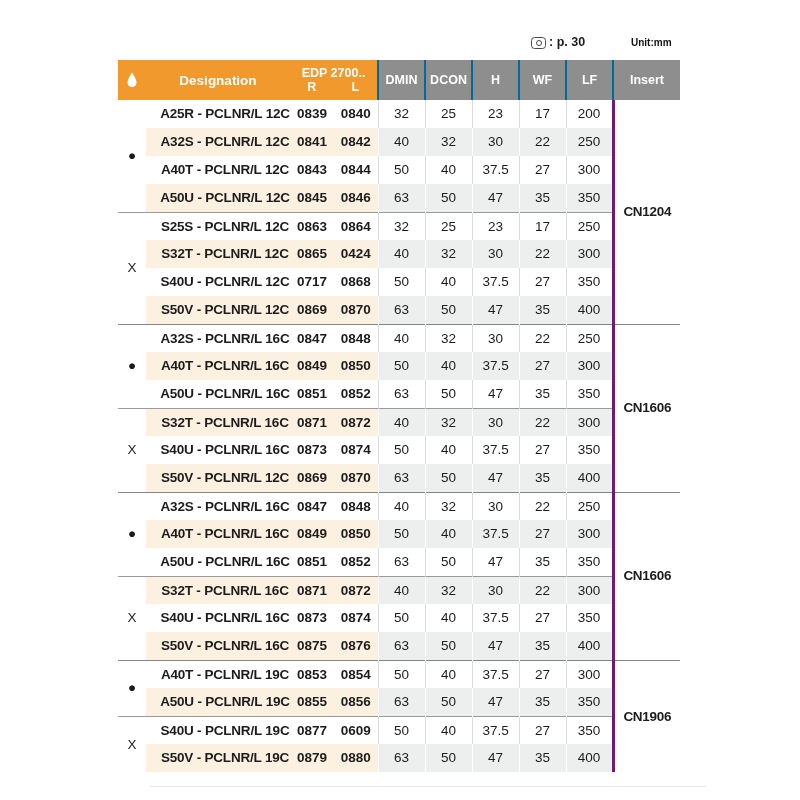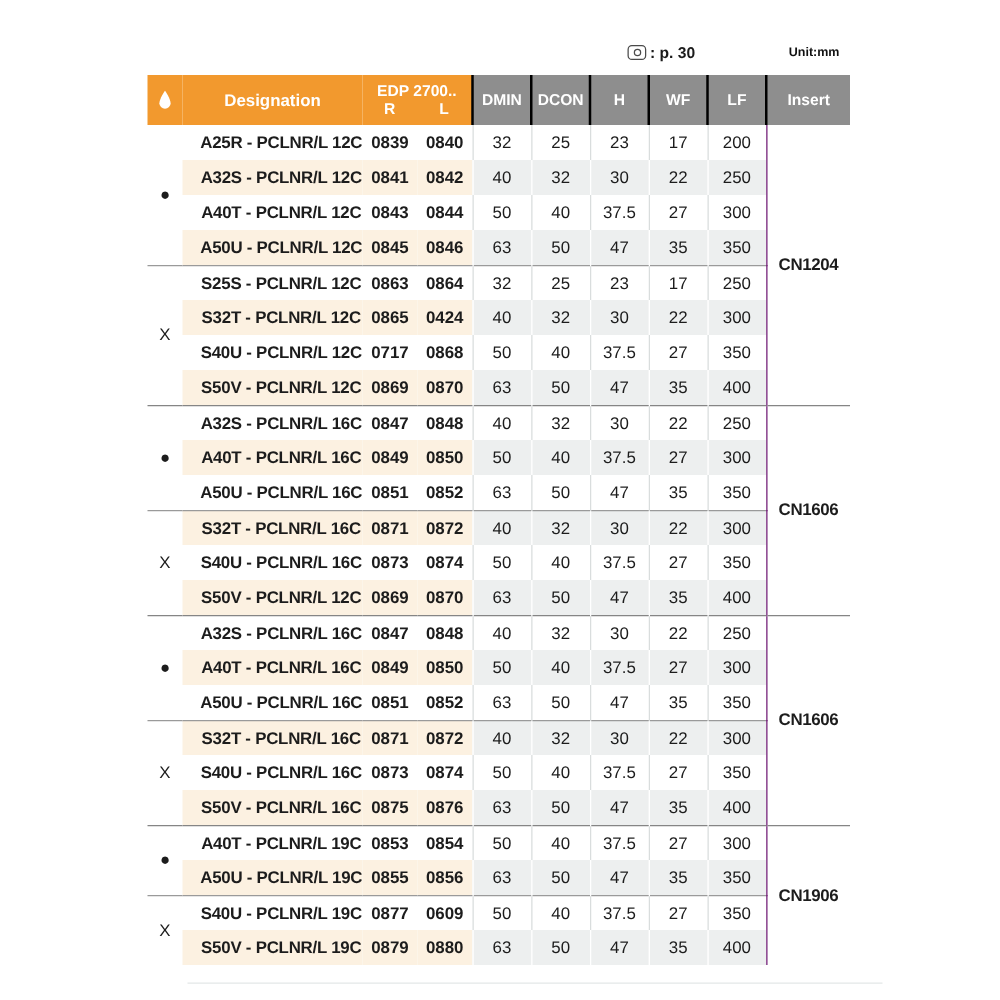--- a/index.html
+++ b/index.html
@@ -3,22 +3,22 @@
 <meta charset="utf-8">
 <style>
   html,body { margin:0; padding:0; background:#fff; }
   .page {
     position:relative; width:800px; height:800px; background:#ffffff;
     font-family:"Liberation Sans", sans-serif; overflow:hidden;
   }
 
   
   .note-shape {
-    position:absolute; left:502px; top:35px;
-    display:flex; align-items:center; gap:3px;
+    position:absolute; left:531px; top:35px;
+    display:flex; align-items:flex-end; gap:3px;
     font-size:12.5px; color:#1b1b1b; font-weight:bold;
   }
   .shape-icon {
     width:15px; height:12px; border:1.4px solid #4a4a4a; border-radius:3.5px;
     display:inline-flex; align-items:center; justify-content:center;
     background:#fff; box-sizing:border-box;
   }
   .shape-icon .dot {
     width:6px; height:6px; border:1.3px solid #4a4a4a; border-radius:50%;
     box-sizing:border-box;
@@ -31,21 +31,21 @@
   
   table.catalog {
     position:absolute; left:118px; top:60px; width:562px;
     border-collapse:collapse; table-layout:fixed;
   }
   .catalog th, .catalog td { padding:0; box-sizing:border-box; }
 
   
   .catalog thead th { height:40px; font-weight:bold; color:#ffffff; vertical-align:middle; }
   th.h-orange { background:#F2992E; }
-  th.h-gray   { background:#8E8E8E; border-left:2px solid #000000; font-size:12.5px; }
+  th.h-gray   { background:#8E8E8E; border-left:2px solid #0369a1; font-size:12.5px; }
   th.designation-h { font-size:13.5px; }
   .edp-wrap { display:flex; flex-direction:column; justify-content:center; height:24px; }
   .edp-top { font-size:12.5px; line-height:14px; text-align:center; }
   .edp-rl  { display:flex; }
   .edp-rl span { width:50%; font-size:12.5px; line-height:15px; text-align:center; }
   .droplet-wrap { display:flex; align-items:center; justify-content:center; }
 
   
   .catalog tbody td {
     height:28px; text-align:center; vertical-align:middle;
@@ -55,21 +55,21 @@
     text-align:left; padding-left:14px; font-weight:bold; font-size:13px;
     letter-spacing:-0.2px;
   }
   td.edp { font-weight:bold; font-size:13px; }
   td.num { border-left:1px solid #D9DDDD; }
   tr.alt td.des, tr.alt td.edp { background:#FCF1E1; }
   tr.alt td.num { background:#EDEFEF; border-left-color:#ffffff; }
   td.marker-cell { font-size:14px; font-weight:normal; color:#111; background:#fff; }
   td.marker-dot  { font-size:13px; }
   td.insert-cell {
-    border-left:1px solid #701a75; font-weight:bold; font-size:15px;
+    border-left:3px solid #701a75; font-weight:bold; font-size:15px;
     letter-spacing:-0.3px; background:#fff;
   }
   tr.group-start td    { border-top:1px solid #858585; }
   tr.subgroup-start td { border-top:1px solid #9A9A9A; }
 
   .bottom-rule {
     position:absolute; left:150px; top:786px; width:556px; height:1px;
     background:#E4E8E8;
   }
 </style>

